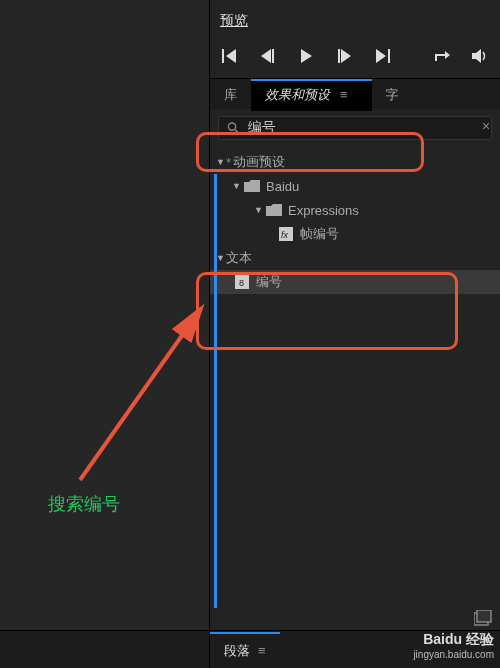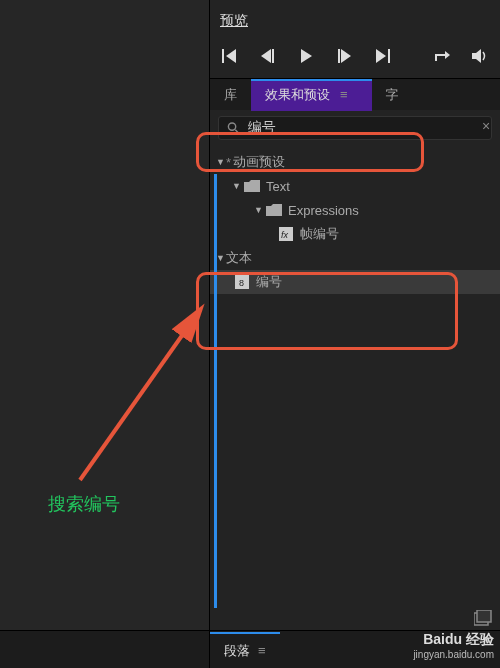--- a/index.html
+++ b/index.html
@@ -57,24 +57,25 @@
     .tab {
       padding: 7px 14px;
       color: #aaa;
       font-size: 13px;
       cursor: pointer;
       height: 32px;
       display: flex;
       align-items: center;
     }
     .tab.active {
-      background: #4c1d95;
+      background: #000000;
       color: #ddd;
       border-top: 2px solid #2d8ceb;
       padding-top: 5px;
+      font-style: italic;
     }
     .tab-menu {
       color: #888;
       padding: 0 10px;
     }
     .search-row {
       display: flex;
       align-items: center;
       padding: 6px 8px;
       gap: 8px;
@@ -289,21 +290,21 @@
       <span class="star">*</span>
       <span>动画预设</span>
     </div>
     <div class="tree-row indent-1">
       <span class="disclosure">▼</span>
       <span class="folder-icon">
         <svg width="16" height="12" viewBox="0 0 16 12">
             <path d="M0 2 L5 2 L7 0 L16 0 L16 12 L0 12 Z" fill="#aaa"></path>
           </svg>
       </span>
-      <span>Text</span>
+      <span>Baidu</span>
     </div>
     <div class="tree-row indent-2">
       <span class="disclosure">▼</span>
       <span class="folder-icon">
         <svg width="16" height="12" viewBox="0 0 16 12">
             <path d="M0 2 L5 2 L7 0 L16 0 L16 12 L0 12 Z" fill="#aaa"></path>
           </svg>
       </span>
       <span>Expressions</span>
     </div>

